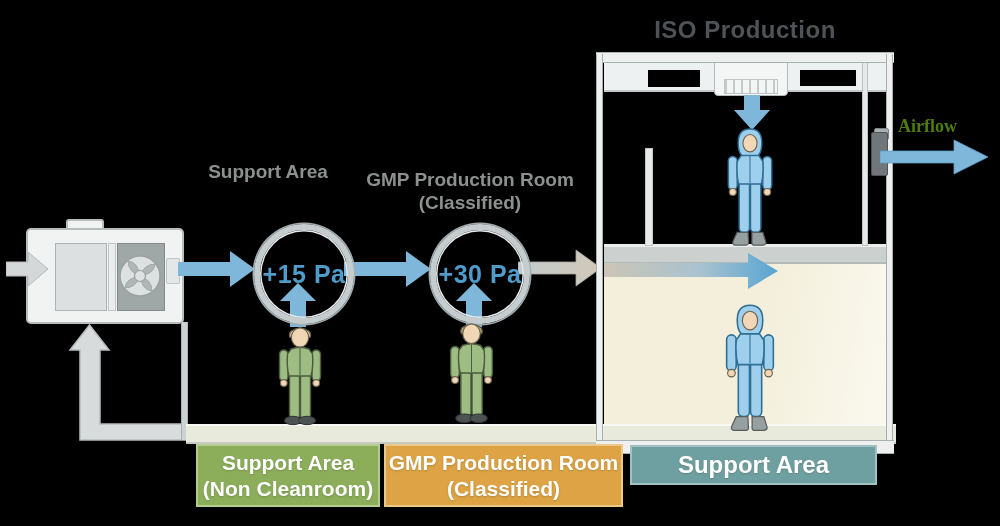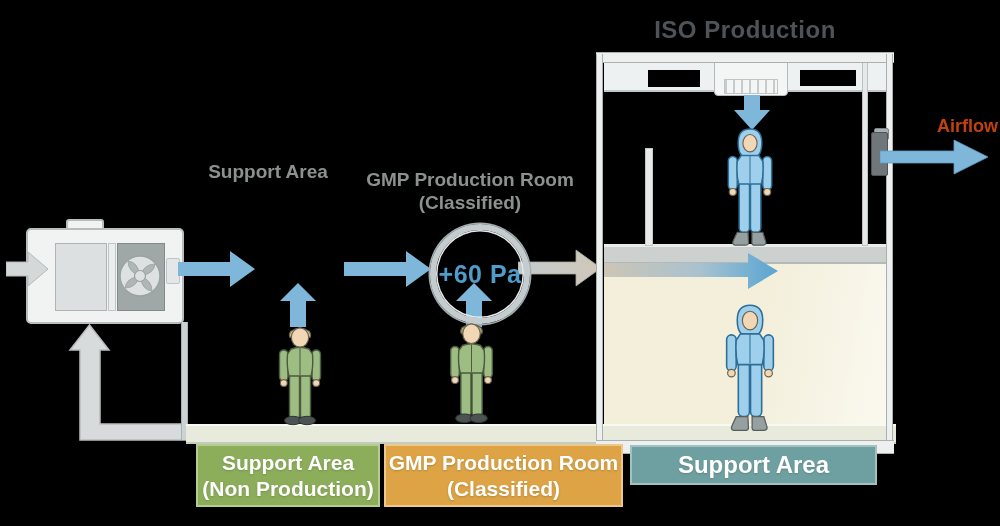--- a/index.html
+++ b/index.html
@@ -5,21 +5,21 @@
   html,body{margin:0;padding:0;background:#000;}
   #stage{position:relative;width:1000px;height:526px;background:#000;overflow:hidden;
          font-family:"Liberation Sans",sans-serif;}
   .abs{position:absolute;}
   .nosel{user-select:none;}
 
   
   .title{font-size:24px;font-weight:bold;color:#4e5357;letter-spacing:.5px;text-align:center;}
   .zone-label{font-size:19px;font-weight:bold;color:#8b918e;text-align:center;line-height:23px;}
   .pressure-text{font-size:25px;font-weight:bold;color:#4f9bc9;letter-spacing:.5px;}
-  .airflow-label{font-size:18px;font-weight:bold;color:#c2410c;text-align:right;}
+  .airflow-label{font-size:18px;font-weight:bold;color:#4d7c0f;text-align:left;font-family:Liberation Serif, serif;}
   .legend-text{color:#fff;font-weight:bold;text-align:center;text-shadow:0 1px 2px rgba(60,60,30,.25);}
 
   
   .gauge{width:88px;height:88px;border-radius:50%;border:6px solid #c4ccce;
          box-shadow:0 0 0 1.5px #a3adb1, inset 0 0 0 1.5px #e5e9ea;
          display:flex;align-items:center;justify-content:center;background:transparent;z-index:4;}
 
   
   .ahu-body{background:#f1f3f3;border:2px solid #b7bdbd;border-radius:5px;z-index:2;}
   .ahu-cap{background:#f1f3f3;border:2px solid #b7bdbd;border-radius:3px;z-index:1;}
@@ -97,31 +97,34 @@
   </svg>
 
   <svg class="abs arrow-svg" style="left:178px;top:250px;" width="78" height="38">
     <polygon points="0,12 52,12 52,1 77,19 52,37 52,26 0,26" fill="#7fb7da"></polygon>
   </svg>
 
   <svg class="abs arrow-svg" style="left:278px;top:282px;" width="40" height="46">
     <polygon points="20,1 38,19 28,19 28,45 12,45 12,19 2,19" fill="#7fb7da"></polygon>
   </svg>
 
+  <div class="abs gauge" style="left:254px;top:224px;">
+    <span class="pressure-text">+15 Pa</span>
+  </div>
 
   <svg class="abs arrow-svg" style="left:344px;top:250px;" width="88" height="38">
     <polygon points="0,12 62,12 62,1 87,19 62,37 62,26 0,26" fill="#7fb7da"></polygon>
   </svg>
 
   <svg class="abs arrow-svg" style="left:454px;top:282px;" width="40" height="46">
     <polygon points="20,1 38,19 28,19 28,45 12,45 12,19 2,19" fill="#7fb7da"></polygon>
   </svg>
 
   <div class="abs gauge" style="left:430px;top:224px;">
-    <span class="pressure-text">+60 Pa</span>
+    <span class="pressure-text">+30 Pa</span>
   </div>
 
   <svg class="abs arrow-svg" style="left:518px;top:249px;" width="84" height="38">
     <defs>
       <linearGradient id="gradOut" x1="0" y1="0" x2="1" y2="0">
         <stop offset="0" stop-color="#c3cbcd"></stop>
           <stop offset="1" stop-color="#d0c8b9"></stop>
       </linearGradient>
     </defs>
     <polygon points="0,13 58,13 58,1 83,19 58,37 58,25 0,25" fill="url(#gradOut)" stroke="#aba89e" stroke-width="0.8"></polygon>
@@ -232,21 +235,21 @@
 
   <div class="abs damper-cap" style="left:874px;top:128px;width:13px;height:10px;"></div>
   <div class="abs damper" style="left:871px;top:132px;width:15px;height:42px;"></div>
   <svg class="abs" style="left:880px;top:138px;z-index:6;" width="112" height="38">
     <polygon points="0,13 74,13 74,2 108,19 74,36 74,25 0,25" fill="#7fb7da" stroke="#5d9cc4" stroke-width="0.8"></polygon>
   </svg>
   <div class="abs airflow-label" style="left:898px;top:116px;width:100px;z-index:6;">Airflow</div>
 
   <div class="abs legend-box legend-support legend-text" style="left:196px;top:444px;width:180px;height:59px;">
     <div>Support Area</div>
-    <div>(Non Production)</div>
+    <div>(Non Cleanroom)</div>
   </div>
   <div class="abs legend-box legend-gmp legend-text" style="left:384px;top:444px;width:235px;height:59px;">
     <div>GMP Production Room</div>
     <div>(Classified)</div>
   </div>
   <div class="abs legend-box legend-teal legend-text" style="left:630px;top:445px;width:243px;height:36px;">
     <div>Support Area</div>
   </div>
 
 </div>

